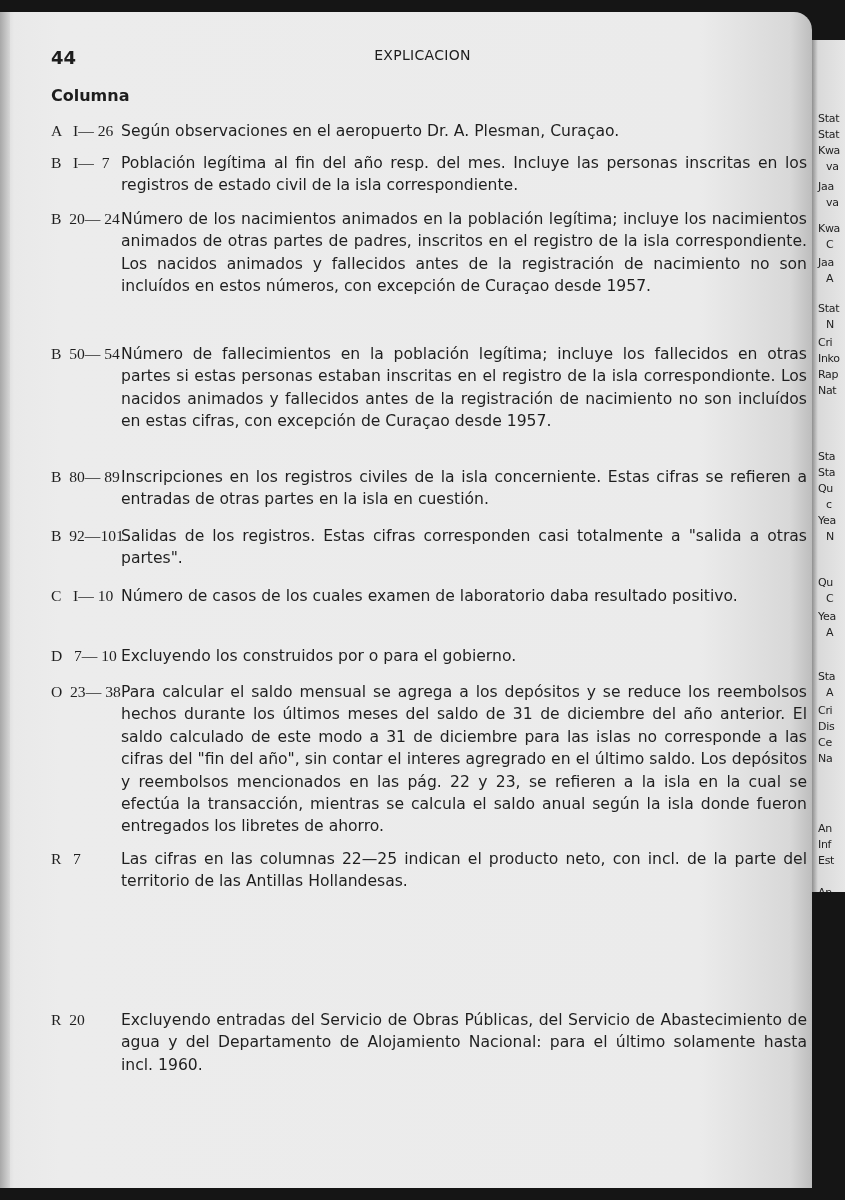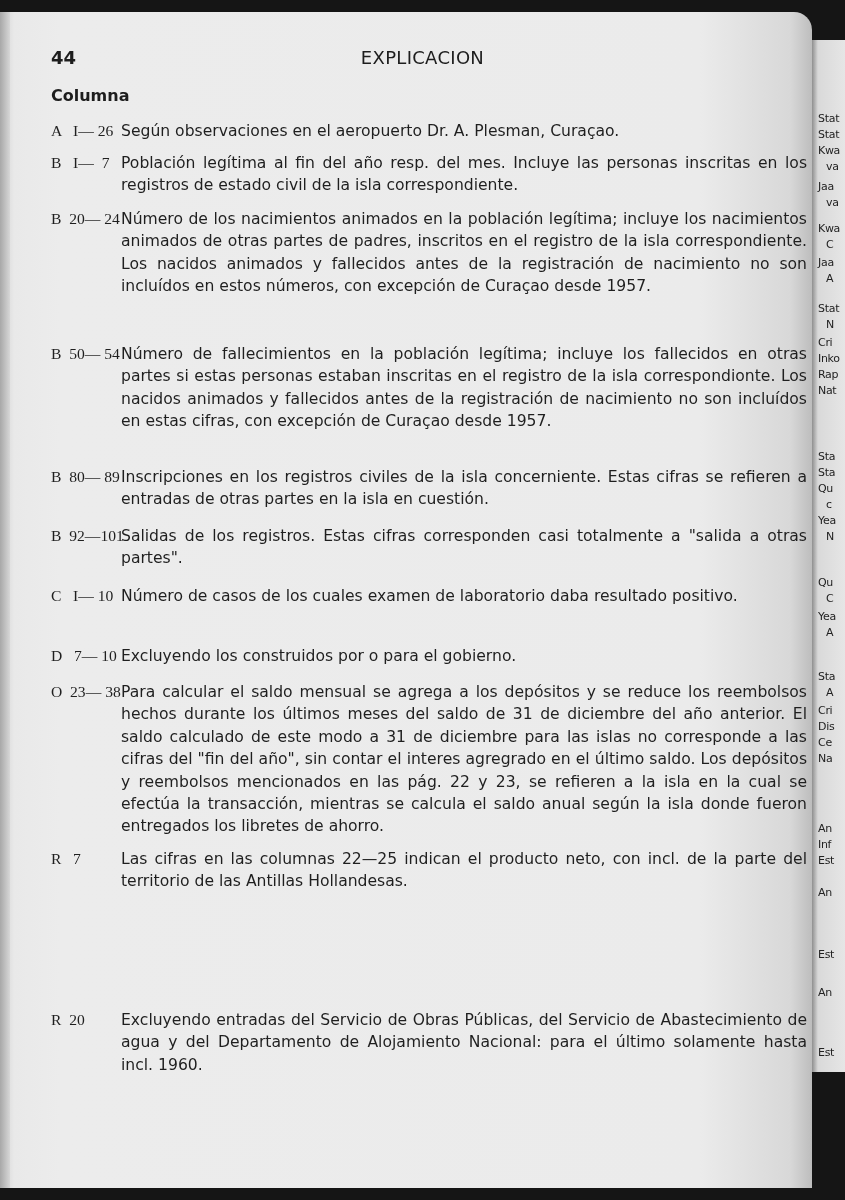--- a/index.html
+++ b/index.html
@@ -11,33 +11,33 @@
   .page {
     position:absolute; left:0; top:12px; width:812px; height:1176px;
     background:linear-gradient(90deg,#cfcfcf 0px,#e9e9e9 14px,#ececec 60px,#ebebeb 700px,#d8d8d8 790px,#bdbdbd 812px);
     border-top-right-radius:18px;
   }
   .binding {
     position:absolute; left:0; top:12px; width:10px; height:1176px;
     background:linear-gradient(90deg,#a8a8a8,#d7d7d7);
   }
   .next-page {
-    position:absolute; left:812px; top:40px; width:33px; height:1032px;
+    position:absolute; left:812px; top:40px; width:33px; height:852px;
     background:linear-gradient(90deg,#8f8f8f 0px,#d9d9d9 6px,#e6e6e6 33px);
     overflow:hidden;
   }
   .next-page .frag {
     position:absolute; left:6px; font-size:11px; color:#222; white-space:nowrap;
     font-family:"DejaVu Sans", sans-serif; letter-spacing:-0.3px;
   }
   .page-number {
     position:absolute; left:51px; top:47px; font-size:18px; font-weight:bold; color:#1d1d1d;
   }
   .page-title {
-    position:absolute; left:0; width:845px; top:47px; text-align:center; font-size:18px; color:#1d1d1d;
+    position:absolute; left:0; width:845px; top:47px; text-align:center; font-size:14px; color:#1d1d1d;
     letter-spacing:0.3px;
   }
   .column-header {
     position:absolute; left:51px; top:86px; font-size:16px; font-weight:bold; color:#1d1d1d;
   }
   .entry {
     position:absolute; left:51px; width:756px; color:#1f1f1f; font-size:15.6px; line-height:22.4px;
   }
   .entry .label {
     position:absolute; left:0; top:0; width:120px; white-space:pre;font-family:Liberation Serif, serif;

